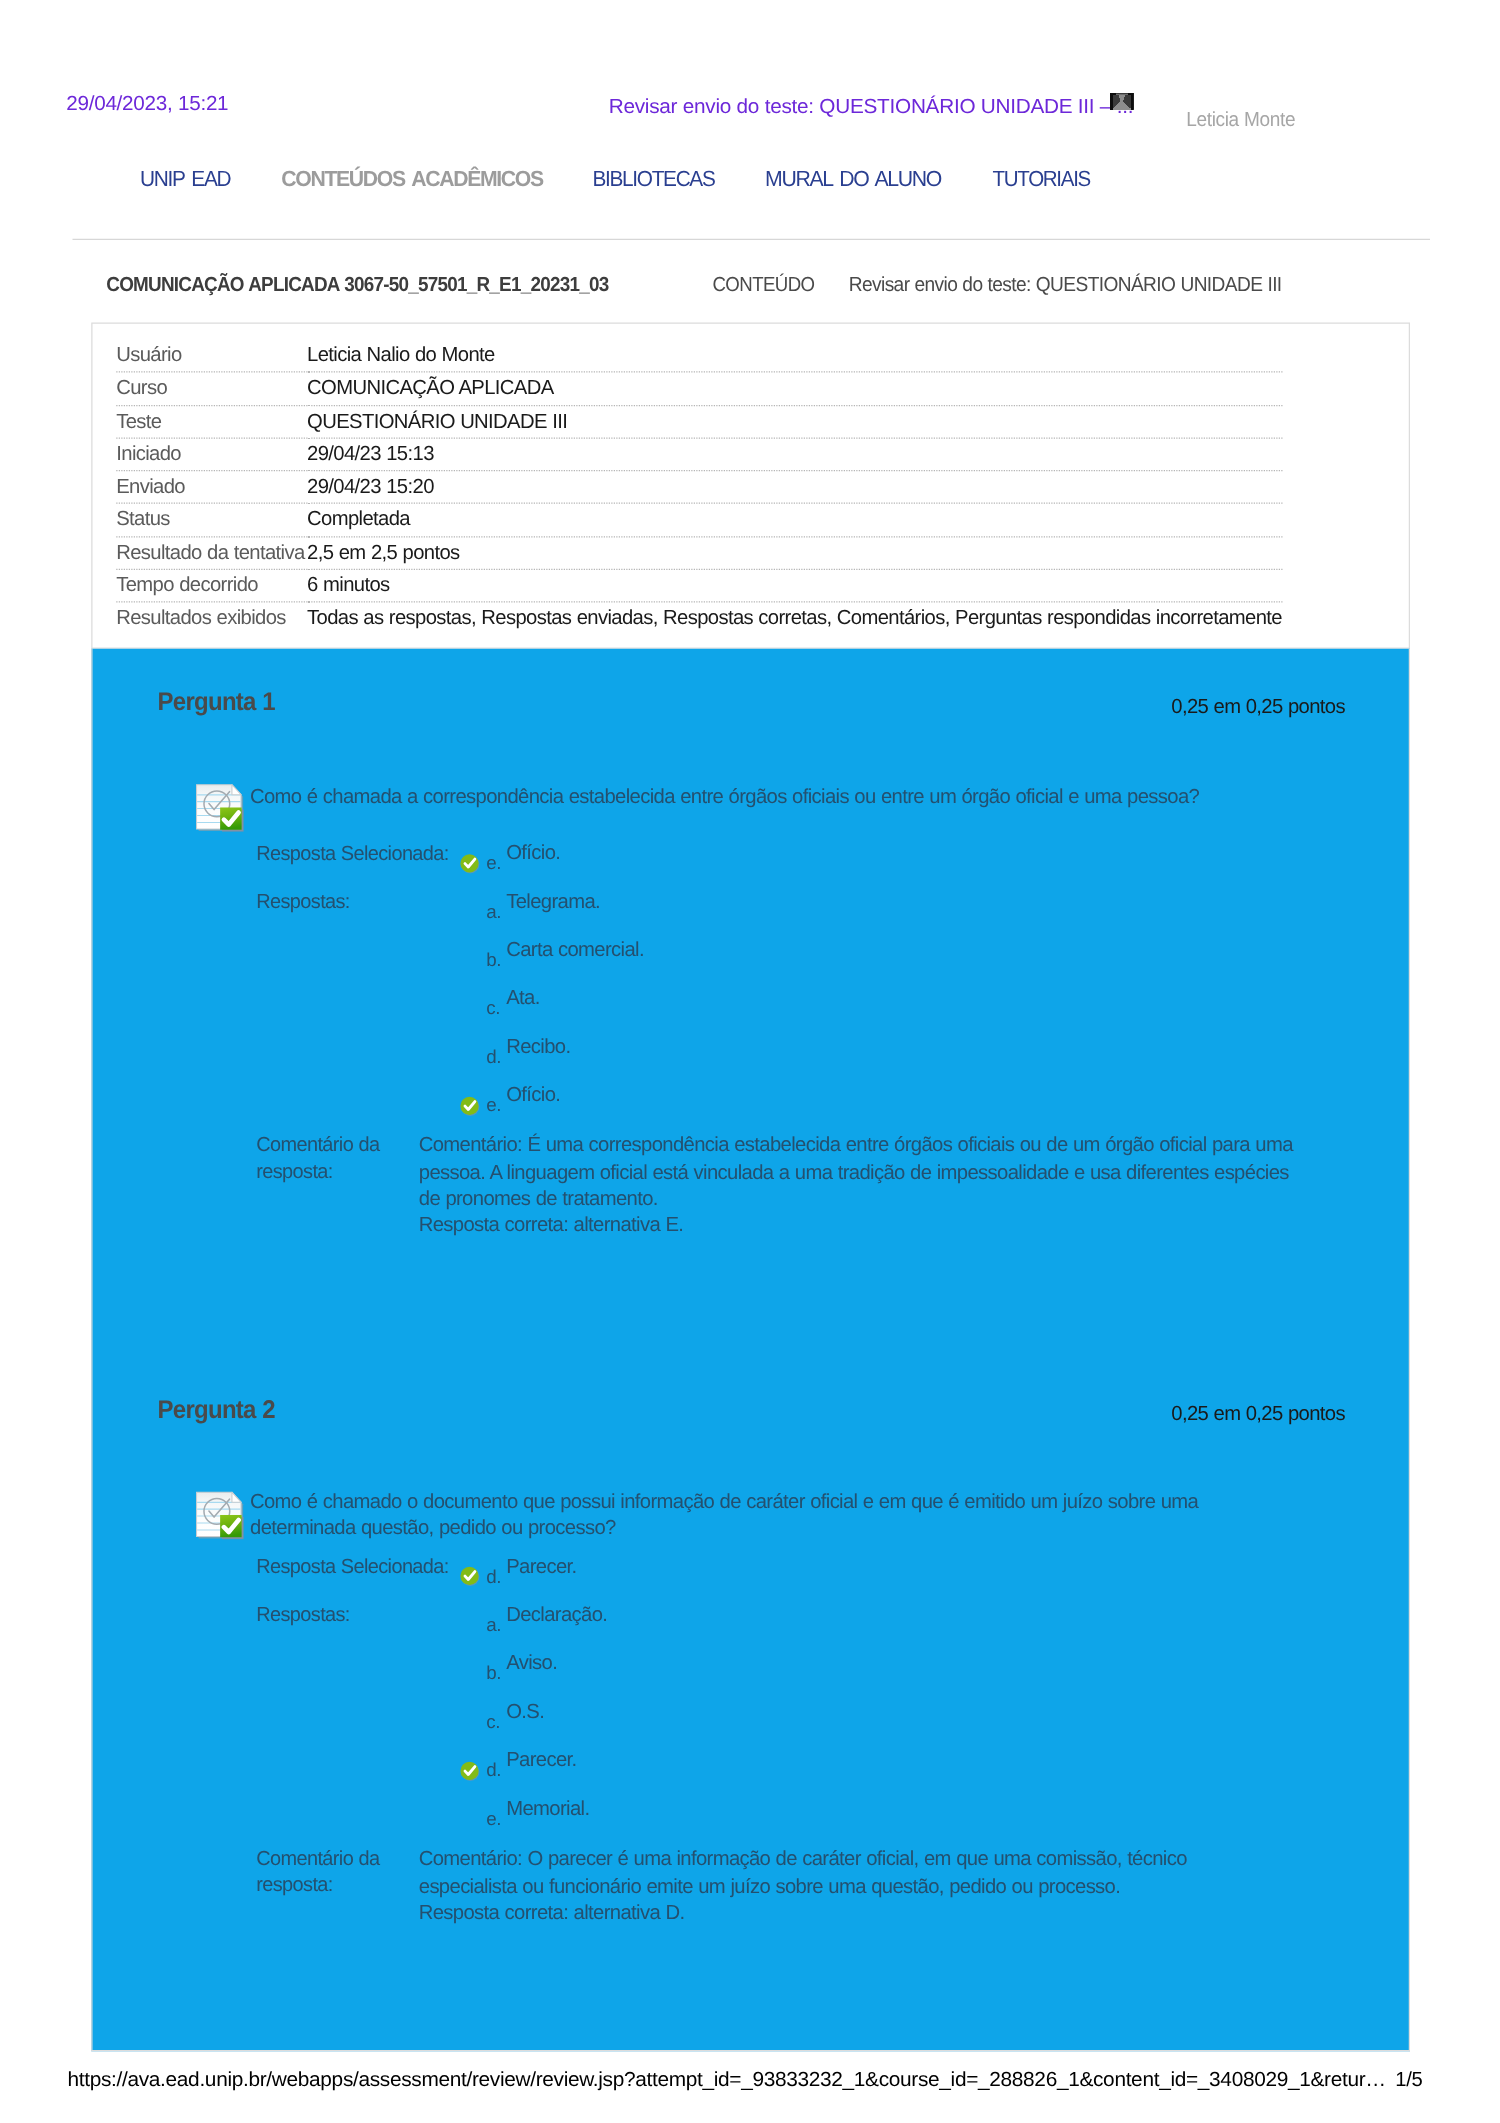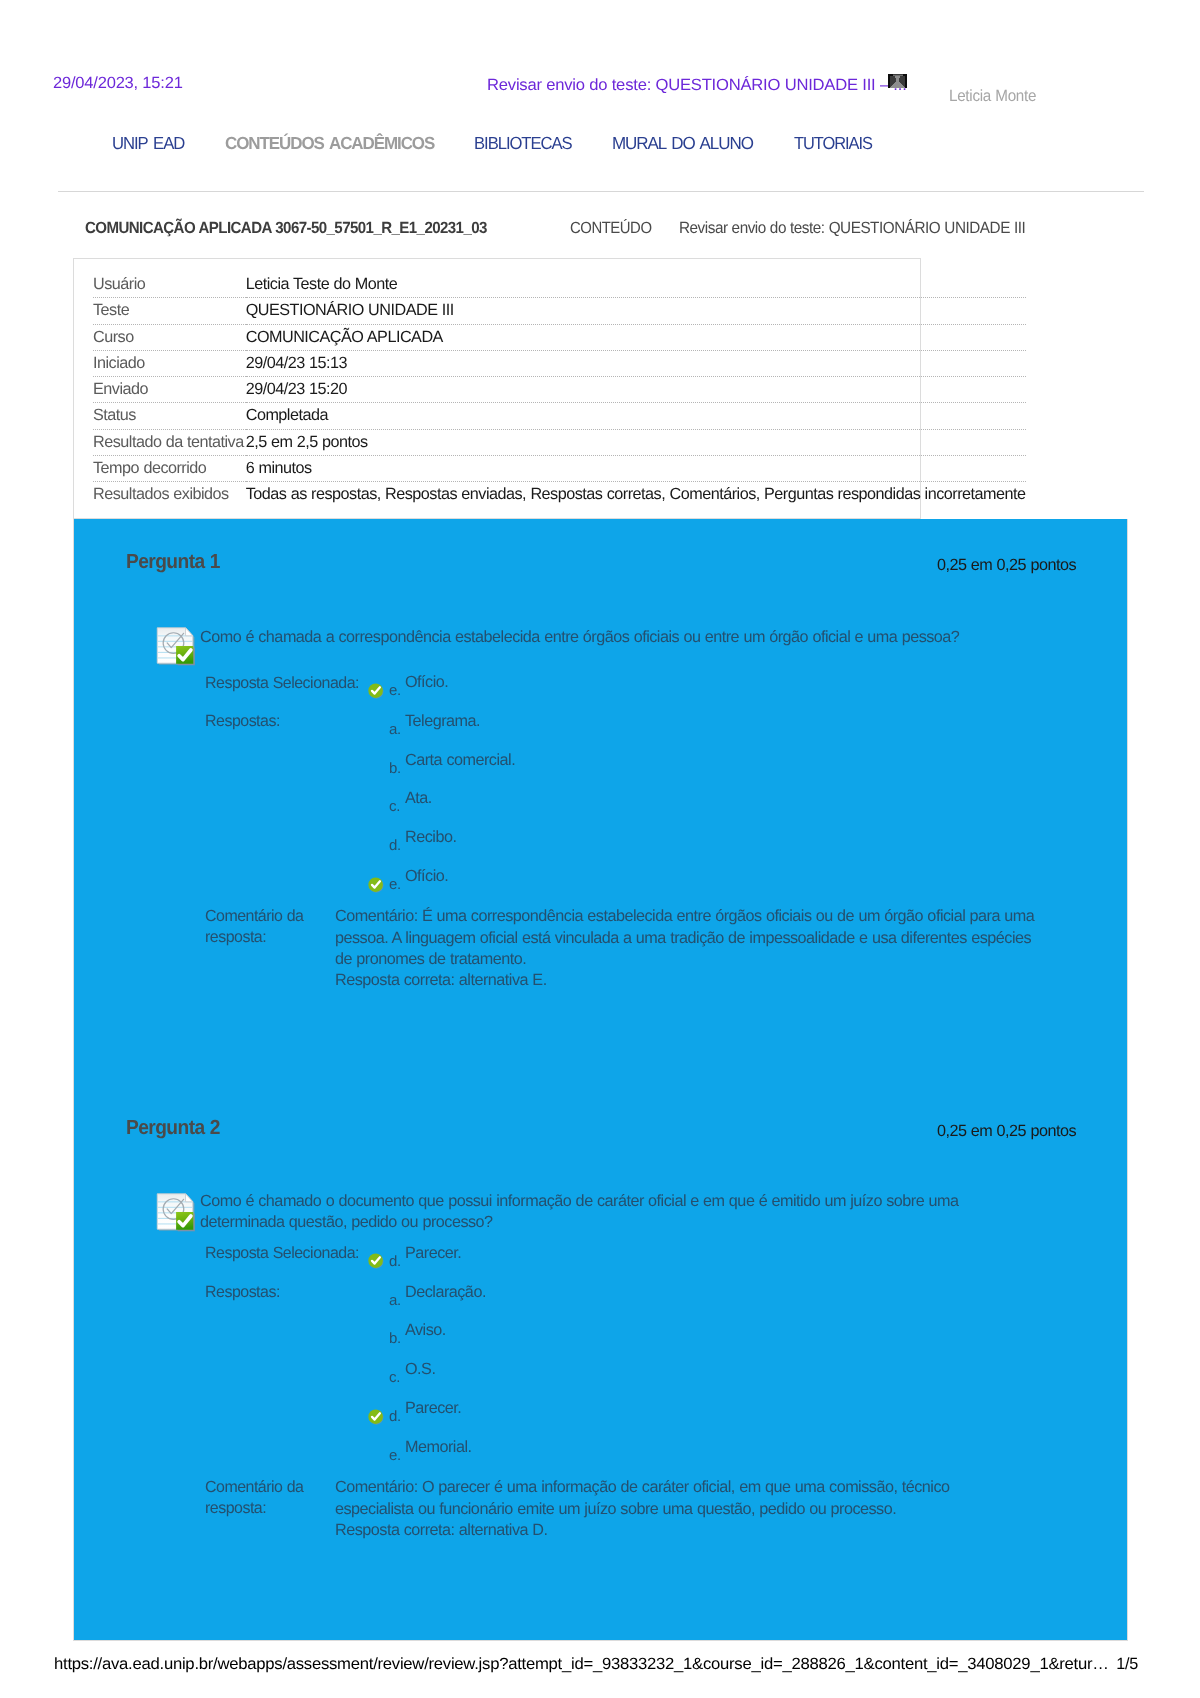--- a/index.html
+++ b/index.html
@@ -28,21 +28,21 @@
   .nav a:nth-child(5){left:794px;transform:scaleX(0.9381);}
   .hr{position:absolute;left:58px;top:191px;width:1086px;height:1px;background:#d7d7d7;}
 
   
   .bc{position:absolute;top:219px;left:0;width:1200px;height:22px;}
   .bc-course{position:absolute;left:85px;top:0;font-weight:bold;color:#3d3d3d;white-space:nowrap;letter-spacing:-0.63px;word-spacing:0.5px;transform-origin:left top;transform:scaleX(0.932);}
   .bc-section{position:absolute;left:570px;top:0;color:#4a4a4a;white-space:nowrap;transform-origin:left top;transform:scaleX(0.92);}
   .bc-page{position:absolute;left:679px;top:0;color:#4a4a4a;white-space:nowrap;transform-origin:left top;transform:scaleX(0.945);}
 
   
-  .infobox{position:absolute;left:73px;top:258px;width:848px;height:261px;border:1px solid #dcdcdc;box-sizing:border-box;background:#fff;}
+  .infobox{position:absolute;left:73px;top:258px;width:1055px;height:261px;border:1px solid #dcdcdc;box-sizing:border-box;background:#fff;}
   .qbox{position:absolute;left:73px;top:519px;width:1055px;height:1122px;border:1px solid #dcdcdc;border-top:none;box-sizing:border-box;background:#0ea5e9;}
 
   
   table.info{position:absolute;left:19px;top:13px;width:929px;border-collapse:collapse;}
   table.info td{padding:0;vertical-align:top;height:25.3px;line-height:25.3px;}
   table.info tr td{border-bottom:1px dotted #b5b5b5;}
   table.info tr:last-child td{border-bottom:none;margin-top:32px;}
   table.info td.k{color:#5b5b5b;white-space:nowrap;padding-right:2px;width:155px;}
   table.info td.v{color:#1a1a1a;white-space:nowrap;}
 
@@ -115,29 +115,29 @@
     <span class="bc-course">COMUNICAÇÃO APLICADA 3067-50_57501_R_E1_20231_03</span>
     <span class="bc-section">CONTEÚDO</span>
     <span class="bc-page">Revisar envio do teste: QUESTIONÁRIO UNIDADE III</span>
   </div>
 
   <div class="infobox">
     <table class="info">
         <tbody id="info-rows">
           <tr>
             <td class="k">Usuário</td>
-            <td class="v">Leticia Teste do Monte</td>
+            <td class="v">Leticia Nalio do Monte</td>
+          </tr>
+          <tr>
+            <td class="k">Curso</td>
+            <td class="v">COMUNICAÇÃO APLICADA</td>
           </tr>
           <tr>
             <td class="k">Teste</td>
             <td class="v">QUESTIONÁRIO UNIDADE III</td>
-          </tr>
-          <tr>
-            <td class="k">Curso</td>
-            <td class="v">COMUNICAÇÃO APLICADA</td>
           </tr>
           <tr>
             <td class="k">Iniciado</td>
             <td class="v">29/04/23 15:13</td>
           </tr>
           <tr>
             <td class="k">Enviado</td>
             <td class="v">29/04/23 15:20</td>
           </tr>
           <tr>

